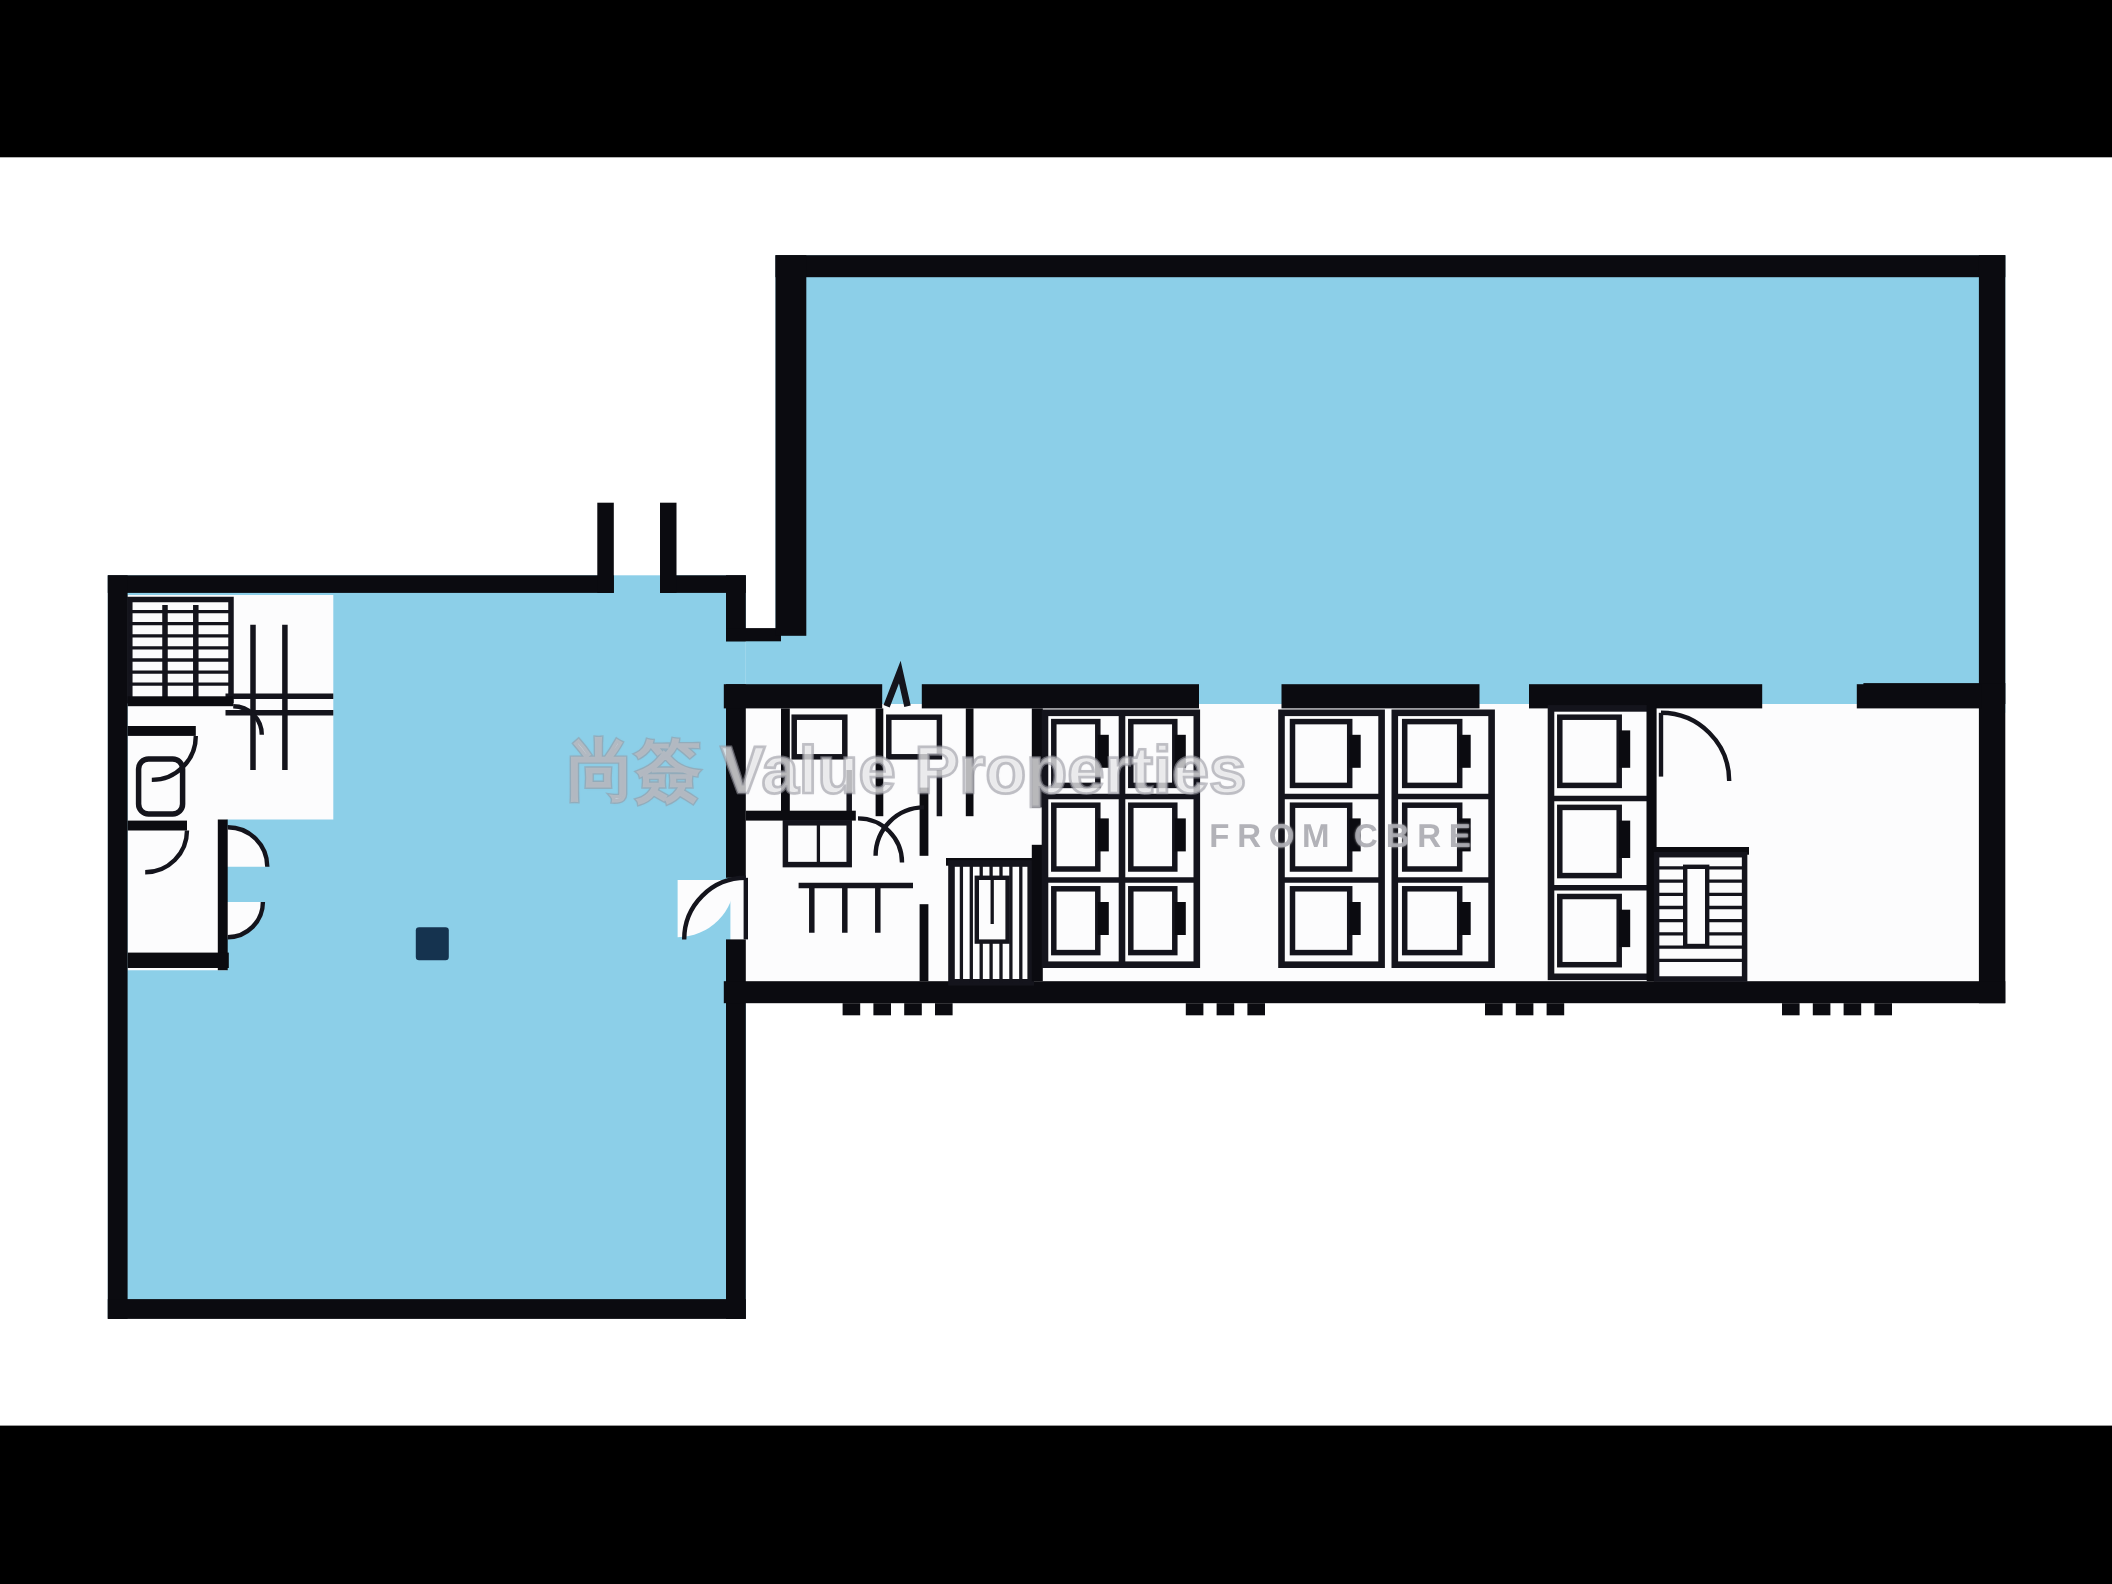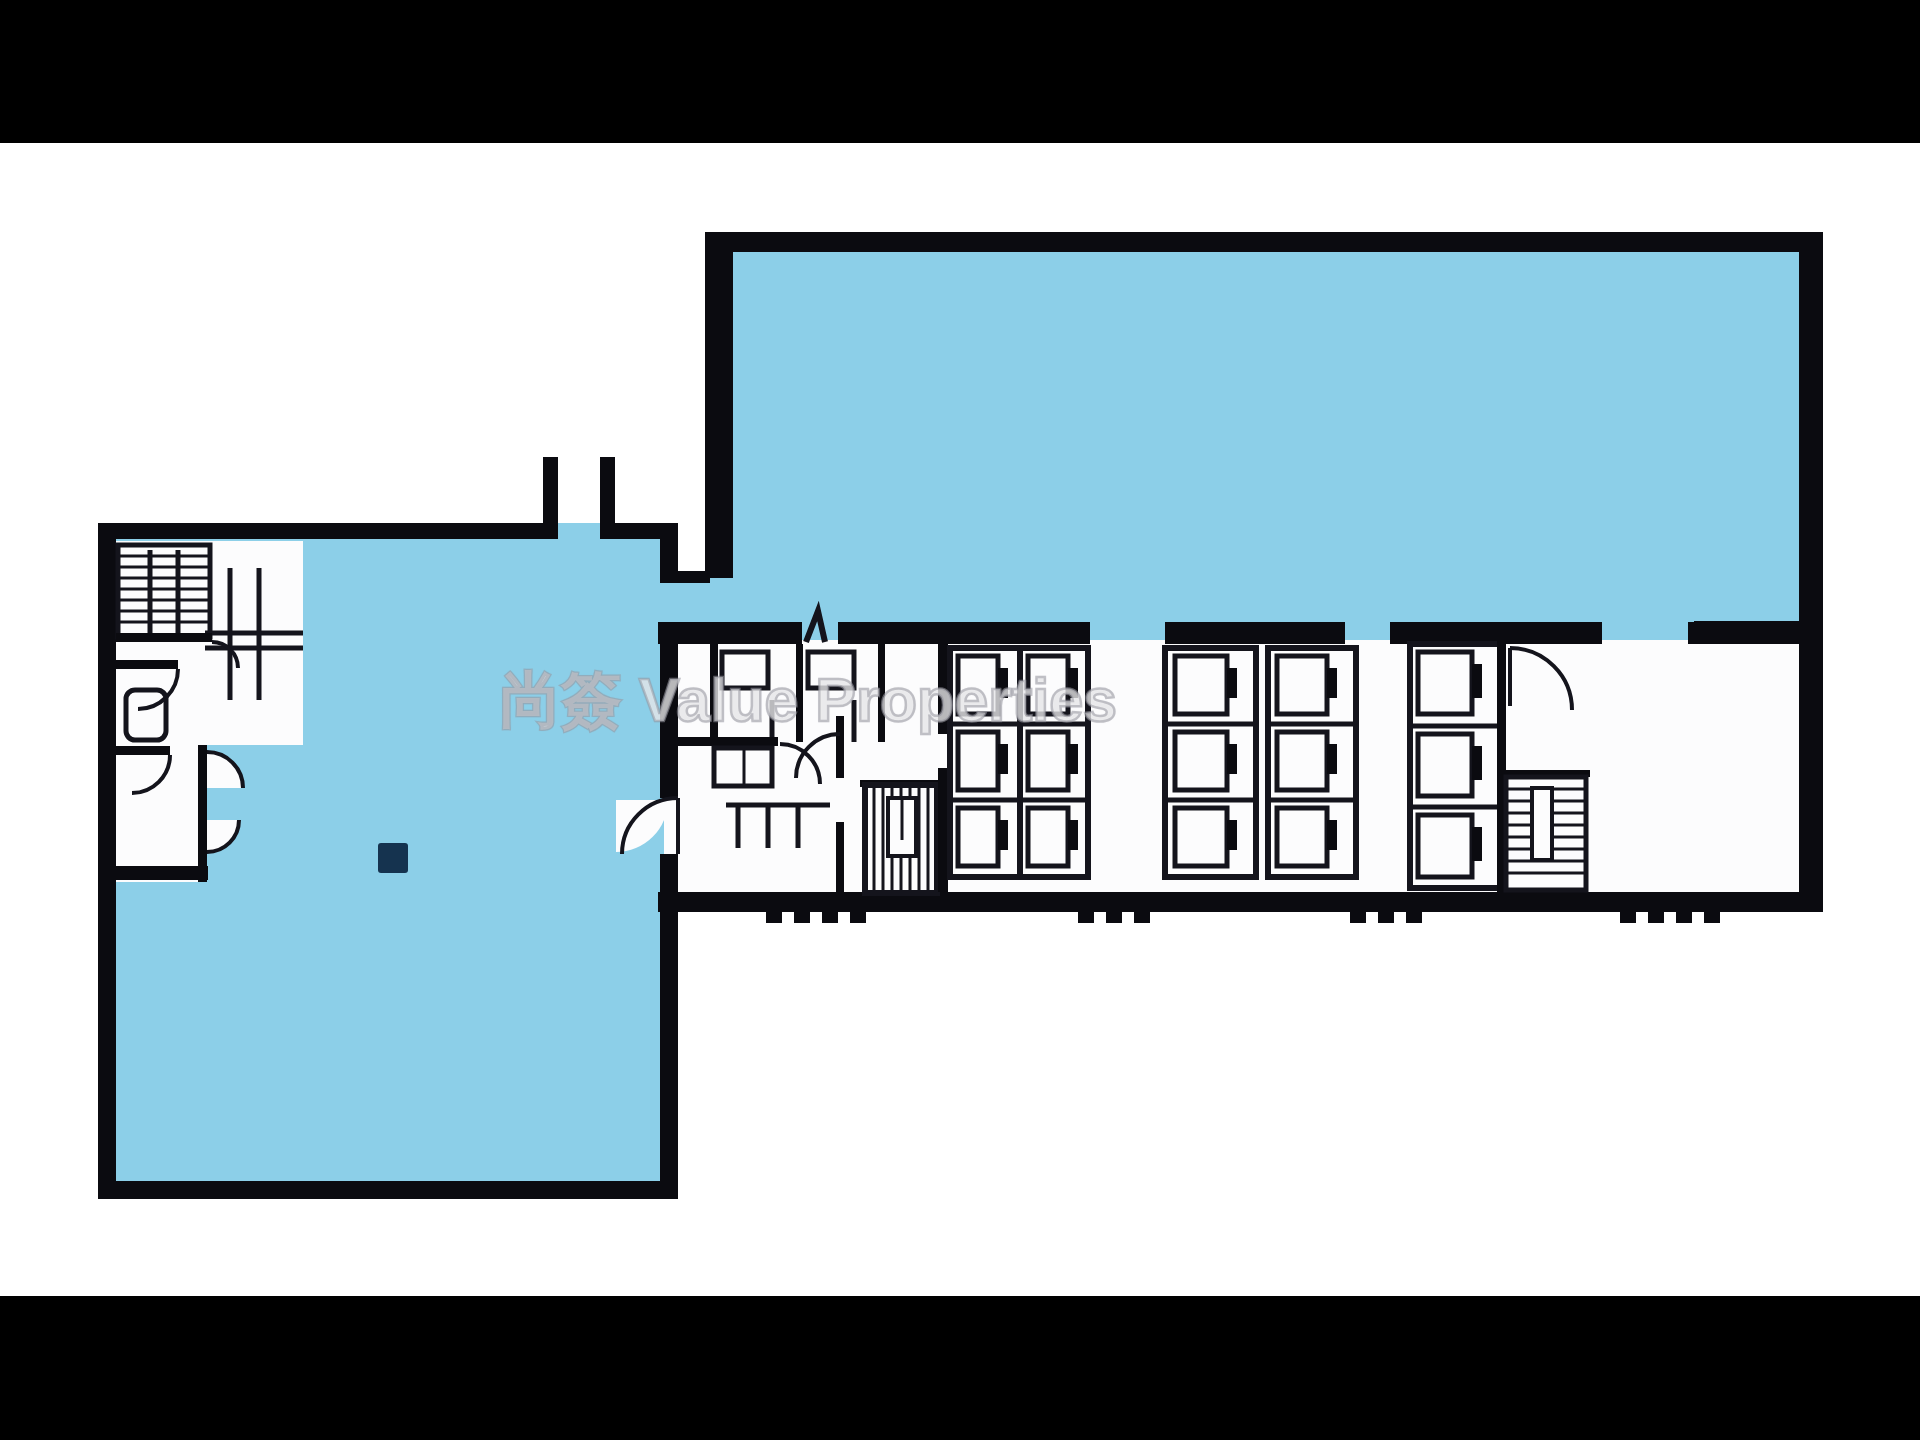--- a/index.html
+++ b/index.html
@@ -1,19 +1,19 @@
 <!DOCTYPE html>
 <html style="--c-letterbox: #000000; --c-background: #ffffff; --c-paper: #fcfcfd; --c-area_fill: #8ccfe8; --c-wall: #0b0b10; --c-line: #14141c; --c-column: #15334f; --c-watermark_fill: rgba(255,255,255,0.62); --c-watermark_stroke: rgba(152,152,160,0.55); --c-watermark_sub: rgba(165,165,172,0.85);"><head>
 <meta charset="utf-8">
 <style>
   html,body{margin:0;padding:0;background:#000;}
   .stage{position:relative;width:1920px;height:1440px;background:var(--c-background,#fff);overflow:hidden;
          font-family:"Liberation Sans", sans-serif;}
   .stage svg{position:absolute;left:0;top:0;}
-  .watermark{position:absolute;left:500px;top:660px;width:828px;pointer-events:none;}
+  .watermark{position:absolute;left:516px;top:660px;width:828px;pointer-events:none;}
   .wm-line1{font-size:61px;font-weight:700;white-space:nowrap;
             color:var(--c-watermark_fill,rgba(255,255,255,.62));
             -webkit-text-stroke:2.5px var(--c-watermark_stroke,rgba(150,150,158,.55));
             text-shadow:0 0 2px rgba(140,140,148,.45);}
   .wm-line2{margin-top:2px;text-align:right;font-size:30px;font-weight:700;letter-spacing:7px;
             color:var(--c-watermark_sub,rgba(165,165,172,.85));
             text-shadow:0 0 2px rgba(255,255,255,.8);}
 </style>
 </head>
 <body>
@@ -208,15 +208,16 @@
       <rect x="1532" y="788" width="20" height="72" fill="var(--c-paper)" stroke-width="4"></rect>
     </g>
 
     <path d="M678,798 A56,56 0 0 0 622,854" stroke-width="4"></path>
     <path d="M678,798 L678,854" stroke-width="4"></path>
   </g>
 </svg>
 
   <div class="watermark">
     <div class="wm-line1">尚簽 Value Properties</div>
+    <div class="wm-line2">FROM CBRE</div>
   </div>
 
 </div>
 
 </body></html>

